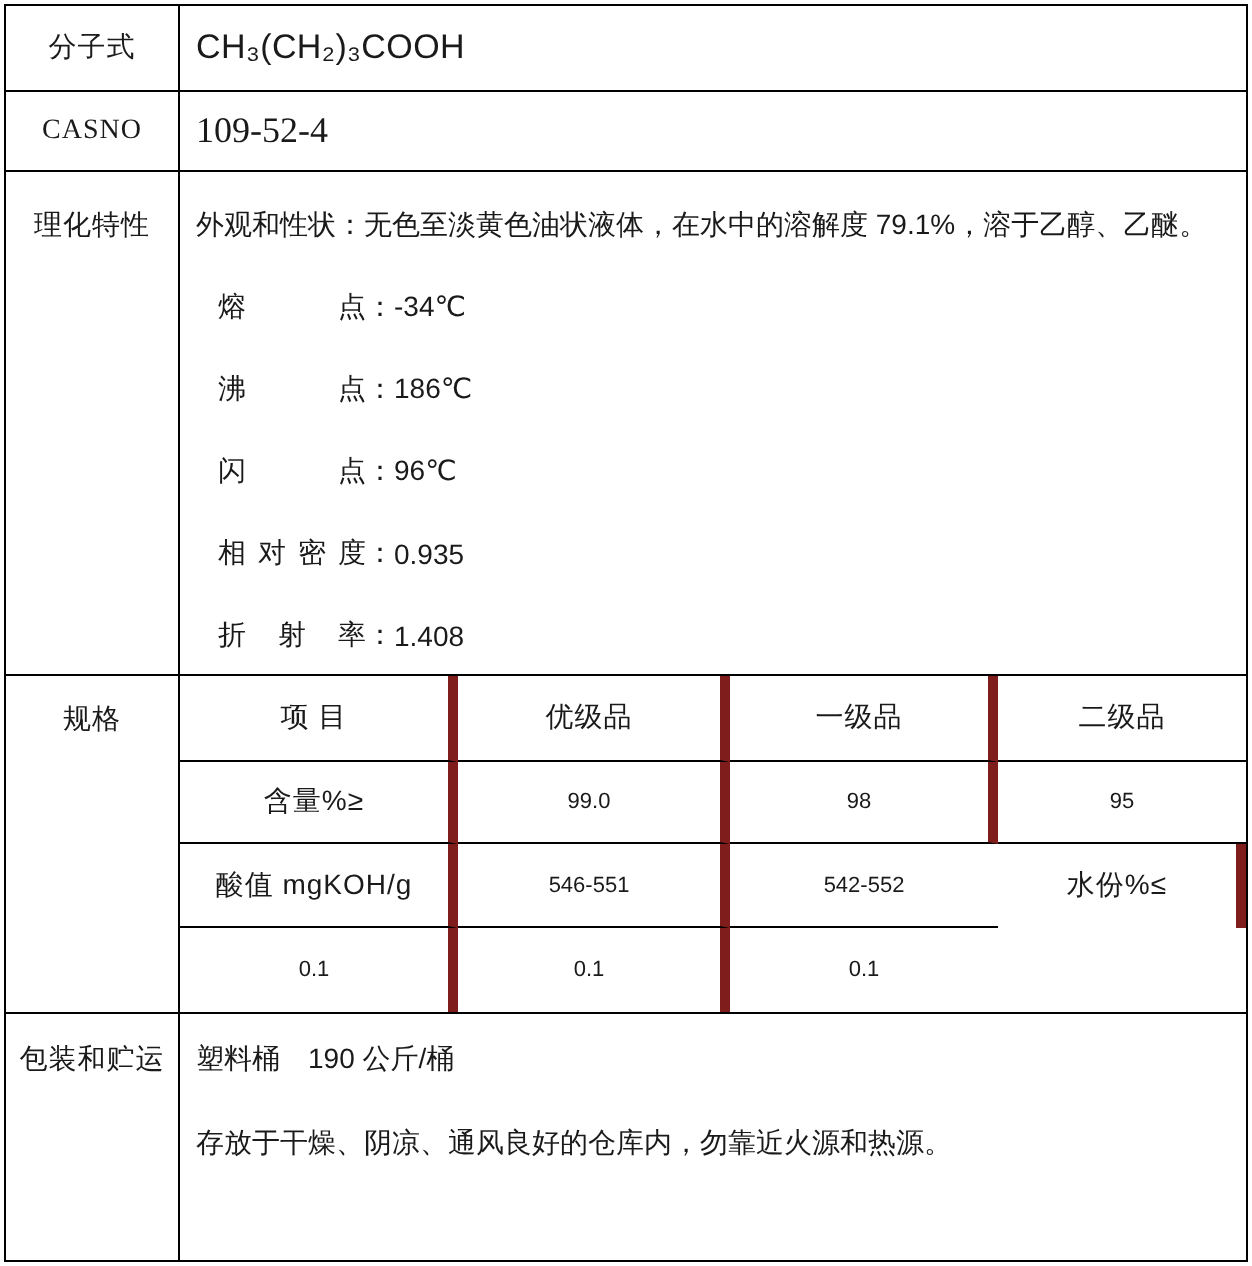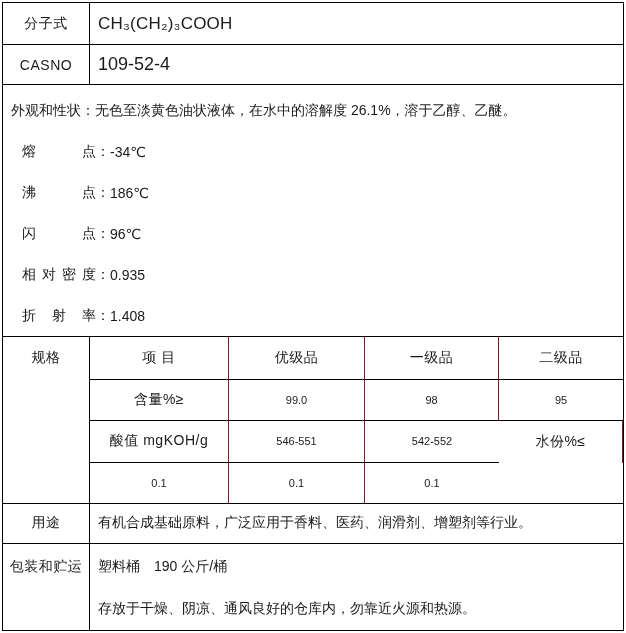--- a/index.html
+++ b/index.html
@@ -24,21 +24,21 @@
     flex-direction: column;
     background: #fff;
   }
   .row {
     display: flex;
     box-sizing: border-box;
     border-bottom: 1px solid #000;
   }
   .row:last-child { border-bottom: none; flex: 1; }
   .h43  { height: 43px; }
-  .h40  { height: 40px; }
+  .h40  { height: 40px; font-family: Liberation Serif, serif; }
   .h252 { height: 252px; }
   .h169 { height: 169px; }
   .h41  { height: 41px; }
 
   .lbl {
     width: 87px;
     min-width: 87px;
     box-sizing: border-box;
     border-right: 1px solid #000;
     display: flex;
@@ -77,21 +77,21 @@
   .spec-content { padding: 0; }
   .spec-grid {
     display: grid;
     width: 100%;
     height: 100%;
     grid-template-columns: 139px 136px 134px 1fr;
     grid-template-rows: 43px 41px 42px 1fr;
   }
   .spec-cell {
     box-sizing: border-box;
-    border-right: 1px solid #7f1d1d;
+    border-right: 5px solid #7f1d1d;
     border-bottom: 1px solid #000;
     display: flex;
     align-items: center;
     justify-content: center;
     letter-spacing: 0.5px;
   }
   .spec-cell.lastcol { border-right: none; }
   .spec-cell.lastrow { border-bottom: none; }
   .spec-cell.num { font-size: 11px; letter-spacing: 0; }
 
@@ -107,22 +107,25 @@
     <div class="lbl">分子式</div>
     <div class="content vcenter formula">CH₃(CH₂)₃COOH</div>
   </div>
 
   <div class="row h40">
     <div class="lbl">CASNO</div>
     <div class="content vcenter num15">109-52-4</div>
   </div>
 
   <div class="row h252">
+    <div class="lbl top">
+      <div class="lbl-inner li54">理化特性</div>
+    </div>
     <div class="content phys">
-      <div class="pline">外观和性状：无色至淡黄色油状液体，在水中的溶解度 26.1%，溶于乙醇、乙醚。</div>
+      <div class="pline">外观和性状：无色至淡黄色油状液体，在水中的溶解度 79.1%，溶于乙醇、乙醚。</div>
       <div class="pline">
         <span class="plabel">熔点</span>
           <span>：</span>
           <span class="pvalue">-34℃</span>
       </div>
       <div class="pline">
         <span class="plabel">沸点</span>
           <span>：</span>
           <span class="pvalue">186℃</span>
       </div>
@@ -165,24 +168,20 @@
         <div class="spec-cell num lastcol">542-552</div>
 
         <div class="spec-cell lastrow">水份%≤</div>
         <div class="spec-cell num lastrow">0.1</div>
         <div class="spec-cell num lastrow">0.1</div>
         <div class="spec-cell num lastcol lastrow">0.1</div>
       </div>
     </div>
   </div>
 
-  <div class="row h41">
-    <div class="lbl">用途</div>
-    <div class="content vcenter">有机合成基础原料，广泛应用于香料、医药、润滑剂、增塑剂等行业。</div>
-  </div>
 
   <div class="row">
     <div class="lbl top">
       <div class="lbl-inner li46">包装和贮运</div>
     </div>
     <div class="content pack">
       <div class="pline">塑料桶　190 公斤/桶</div>
       <div class="pline">存放于干燥、阴凉、通风良好的仓库内，勿靠近火源和热源。</div>
     </div>
   </div>

